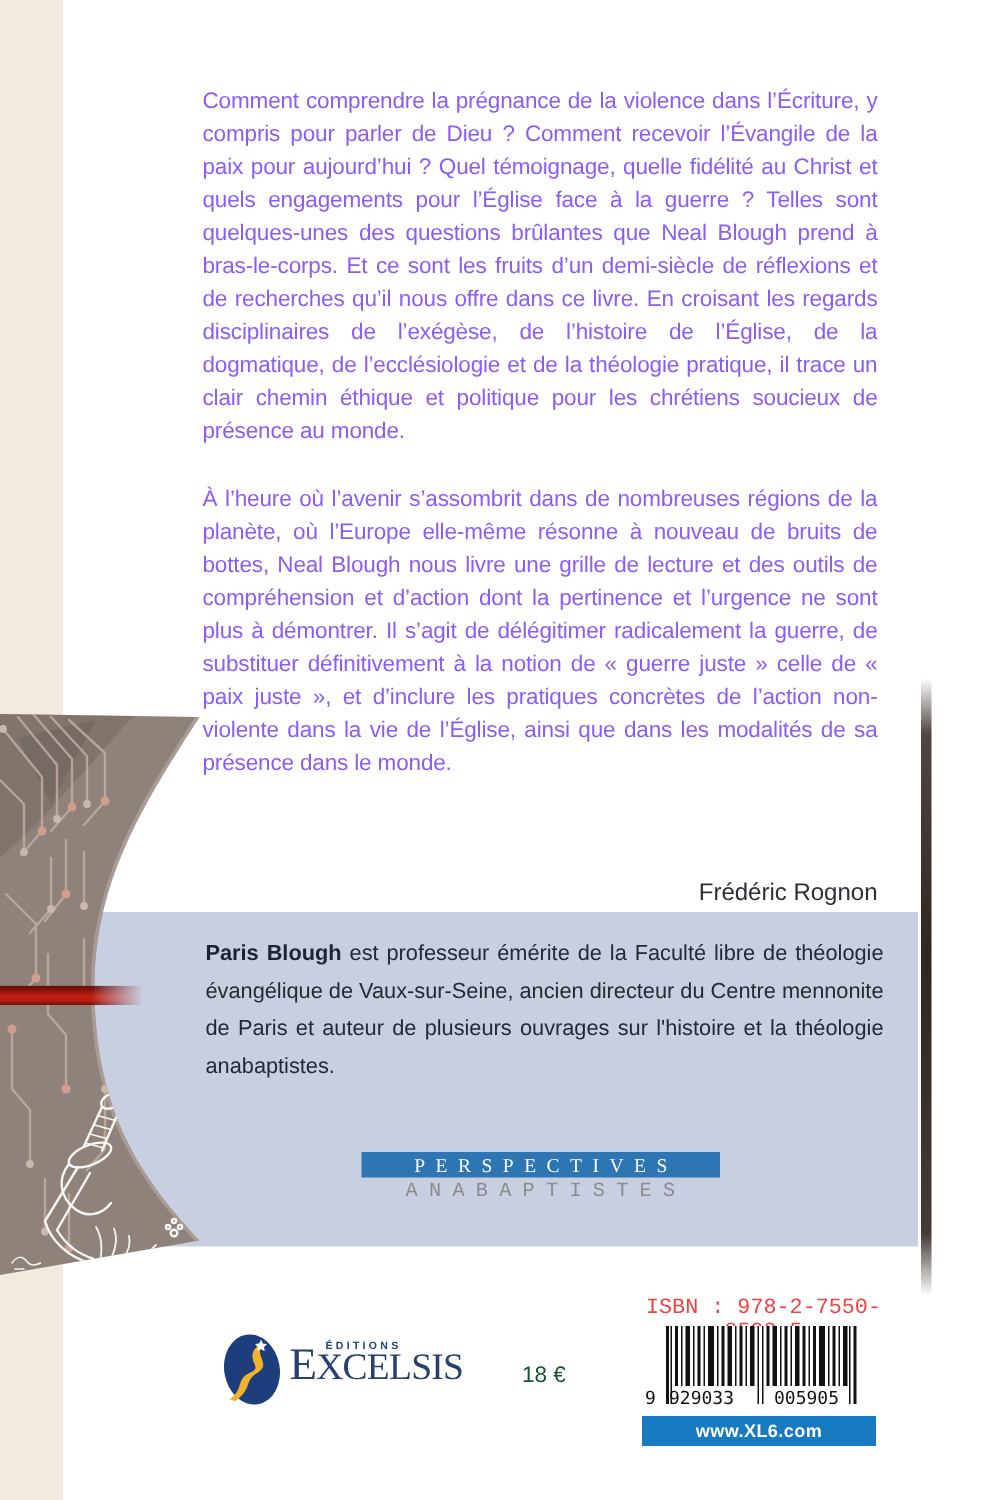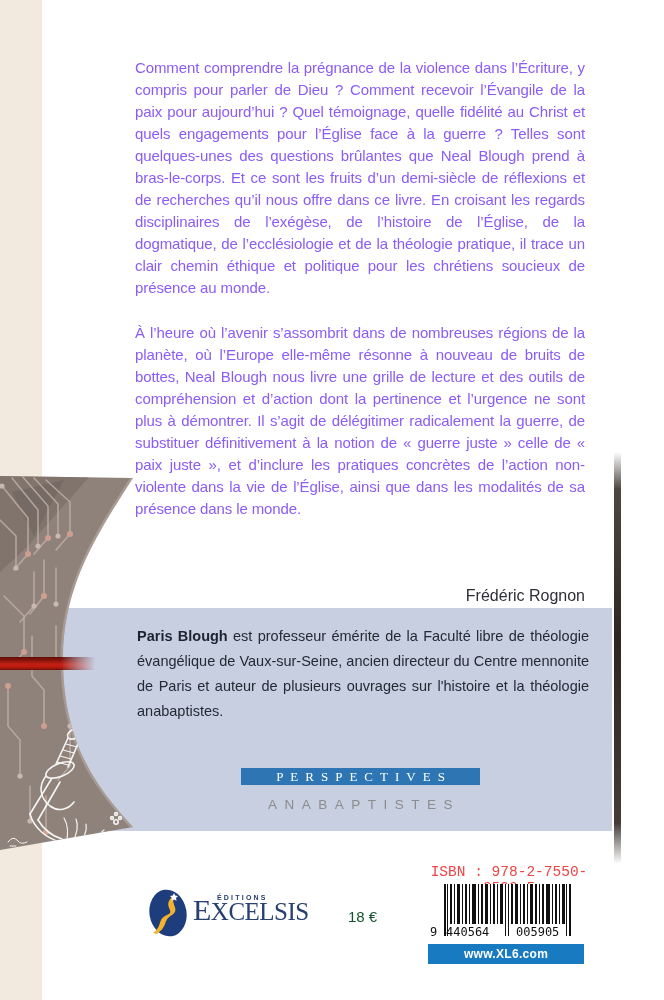--- a/index.html
+++ b/index.html
@@ -31,22 +31,22 @@
     background:var(--panel-blue,#c7cfe1);}
   .bio{position:absolute;left:137px;top:624px;width:452px;margin:0;
     text-align:justify;font-size:14.5px;line-height:25px;color:#242a34;}
   .bio b{font-weight:bold;color:#1d2430;}
   
   .collection{position:absolute;left:241px;top:768px;width:239px;}
   .collection-banner{height:17px;background:var(--collection-banner-blue,#2e75b4);
     display:flex;align-items:center;justify-content:center;
     font-family:"Liberation Serif", serif;font-weight:normal;font-size:13px;
     color:#ffffff;letter-spacing:7px;padding-left:7px;box-sizing:border-box;}
-  .collection-sub{margin-top:11px;height:16px;display:flex;align-items:center;justify-content:center;
-    font-family:Liberation Sans, sans-serif;font-size:13.5px;color:#8c8c8c;
+  .collection-sub{margin-top:1px;height:16px;display:flex;align-items:center;justify-content:center;
+    font-family:Liberation Mono, monospace;font-size:13.5px;color:#8c8c8c;
     letter-spacing:7.5px;padding-left:7px;box-sizing:border-box;}
   
   .spine-line{position:absolute;left:614px;top:452px;width:7px;height:412px;
     border-radius:3px;filter:blur(.5px);
     background:linear-gradient(180deg,rgba(47,38,34,0) 0%,rgba(47,38,34,.85) 9%,
       #2f2622 45%,rgba(47,38,34,.9) 90%,rgba(47,38,34,0) 100%);}
   
   .left-graphic{position:absolute;left:0;top:476px;width:135px;height:380px;}
   .red-stripe{position:absolute;left:0;top:657px;width:97px;height:13px;
     background:linear-gradient(180deg,#5f0d08 0%,#8c150c 28%,var(--accent-red,#c42012) 55%,#b81b10 78%,#70100a 100%);
@@ -207,18 +207,18 @@
       <rect x="114" y="0" width="2" height="40" fill="#111"></rect>
       <rect x="118" y="0" width="4" height="40" fill="#111"></rect>
       <rect x="124" y="0" width="1" height="40" fill="#111"></rect>
       <rect x="127" y="0" width="2" height="40" fill="#111"></rect>
       <rect x="131" y="0" width="1" height="40" fill="#111"></rect>
       <rect x="134" y="0" width="3" height="40" fill="#111"></rect>
       <rect x="138" y="0" width="1" height="52" fill="#111"></rect>
       <rect x="141" y="0" width="2" height="52" fill="#111"></rect>
     </svg>
   <span class="barcode-digit bd-first">9</span>
-  <span class="barcode-digit bd-left">440564</span>
+  <span class="barcode-digit bd-left">929033</span>
   <span class="barcode-digit bd-right">005905</span>
 
   <div class="website-banner">www.XL6.com</div>
 
 </div>
 
 </body></html>

